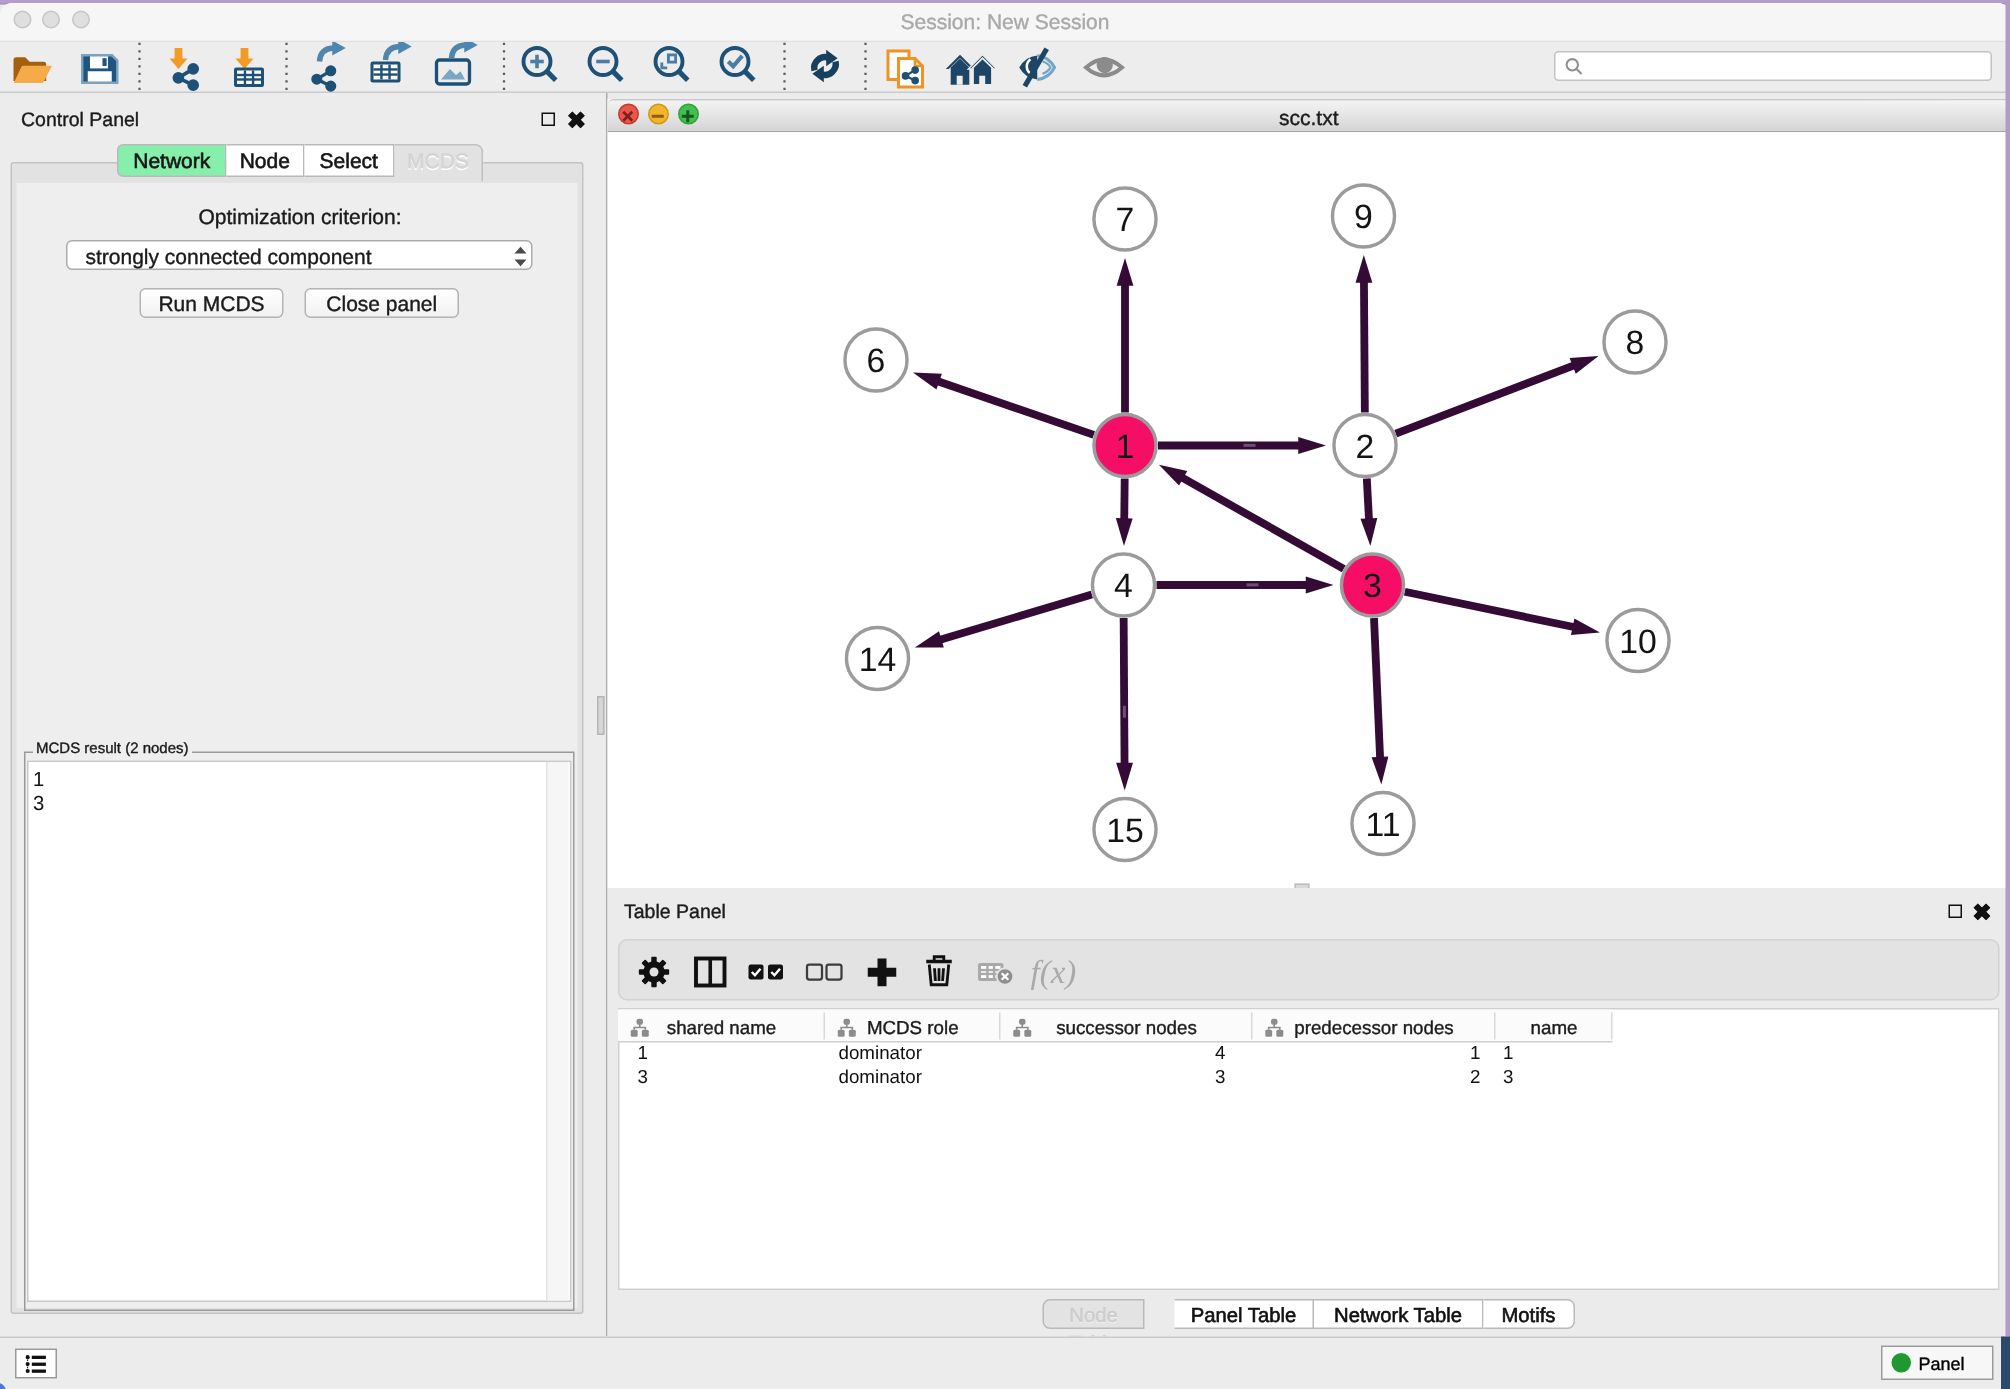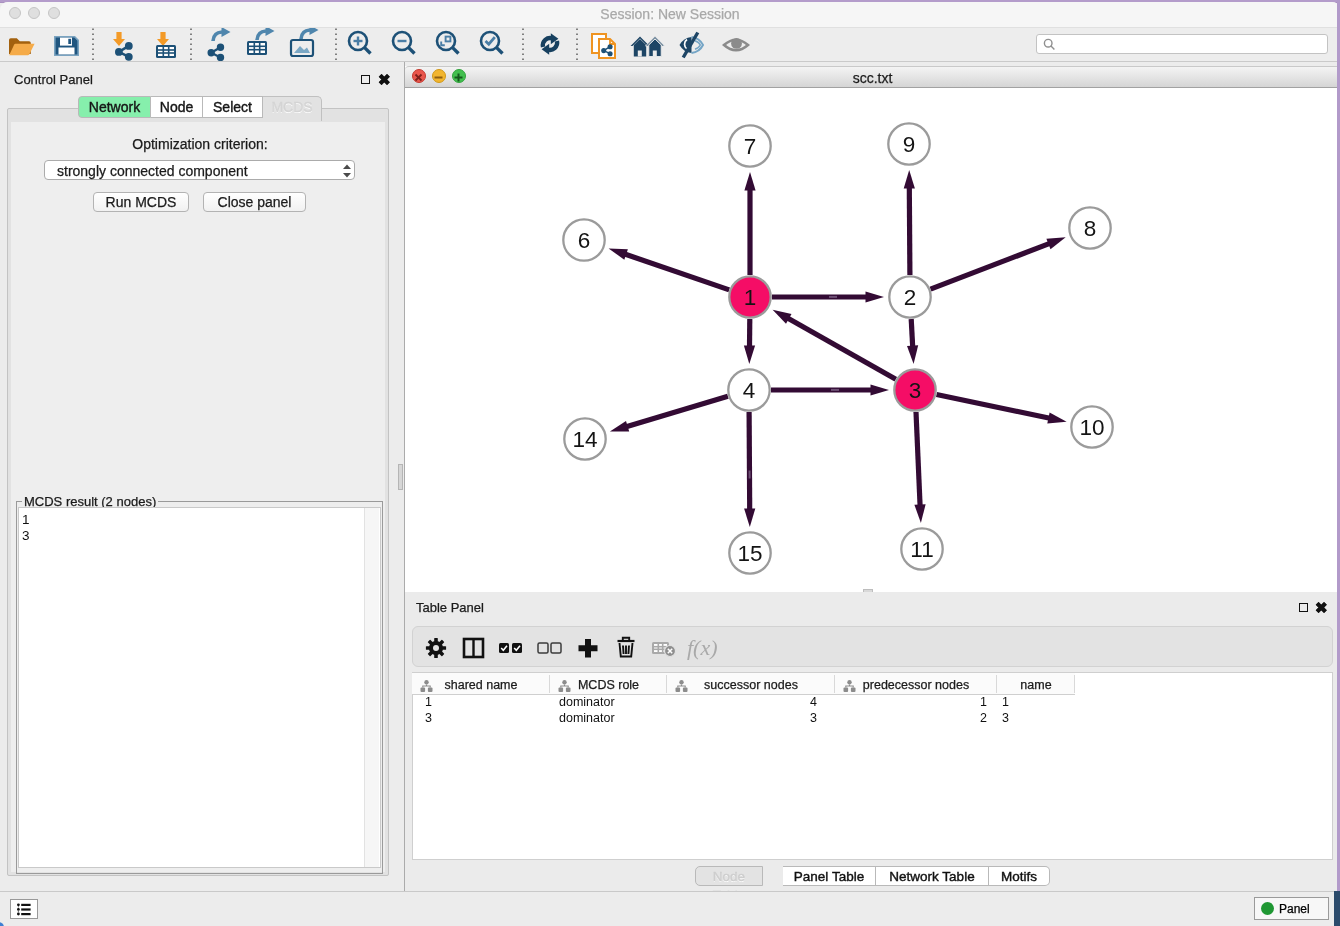--- a/index.html
+++ b/index.html
@@ -148,21 +148,21 @@
 <div class="abs" style="left:0px;top:136px;width:400px;text-align:center;font-size:14px;color:#1b1b1b">Optimization criterion:</div>
 <div class="abs" style="left:44px;top:160px;width:311px;height:20px;background:#fff;border:1px solid #ababab;border-radius:4px;font-size:14px;line-height:20px;color:#1b1b1b;padding-left:12px">strongly connected component</div>
 <svg class="abs" style="left:342px;top:164px" width="10" height="14" viewBox="0 0 10 14">
     <polygon points="5,0.5 9,5 1,5" fill="#4a4a4a"></polygon>
     <polygon points="5,13.5 9,9 1,9" fill="#4a4a4a"></polygon>
   </svg>
 <div class="abs" style="left:93px;top:192px;width:96px;height:20px;background:linear-gradient(#ffffff,#f1f1f1);border:1px solid #b3b3b3;border-radius:4px;text-align:center;font-size:14px;line-height:19px;color:#1b1b1b">Run MCDS</div>
 <div class="abs" style="left:203px;top:192px;width:103px;height:20px;background:linear-gradient(#ffffff,#f1f1f1);border:1px solid #b3b3b3;border-radius:4px;text-align:center;font-size:14px;line-height:19px;color:#1b1b1b">Close panel</div>
 
 <div class="abs" style="left:16px;top:501px;width:367px;height:373px;border:1px solid #9a9a9a"></div>
-<div class="abs" style="left:22px;top:494px;background:#eeeeee;padding:0 2px;font-size:13px;color:#1b1b1b">MCDS result (2 nodes)</div>
+<div class="abs" style="left:22px;top:494px;background:#eeeeee;padding:0 2px;font-size:10px;color:#1b1b1b">MCDS result (2 nodes)</div>
 <div class="abs" style="left:18px;top:507px;width:363px;height:361px;background:#fff;border:1px solid #c9c9c9"></div>
 <div class="abs" style="left:364px;top:508px;width:15px;height:359px;background:#f6f6f6;border-left:1px solid #e2e2e2"></div>
 <div class="abs" style="left:22px;top:512px;font-size:13.5px;line-height:15.5px;color:#111;-webkit-text-stroke:0">1<br>3</div>
 
 <div class="abs" style="left:404px;top:62px;width:1px;height:829px;background:#ababab"></div>
 <div class="abs" style="left:398px;top:464px;width:5px;height:26px;background:#d6d6d6;border:1px solid #b5b5b5"></div>
 
 <div class="abs" style="left:405px;top:66px;width:935px;height:526px;background:#fff"></div>
 <div class="abs" style="left:405px;top:66px;width:935px;height:22px;background:linear-gradient(#f4f4f4,#d5d5d5);border-top:1px solid #c9c9c9;border-bottom:1px solid #a2a2a2;border-radius:4px 0 0 0"></div>
 <div class="abs" style="left:405px;top:70px;width:935px;text-align:center;font-size:14px;color:#1c1c1c;font-weight:normal">scc.txt</div>

